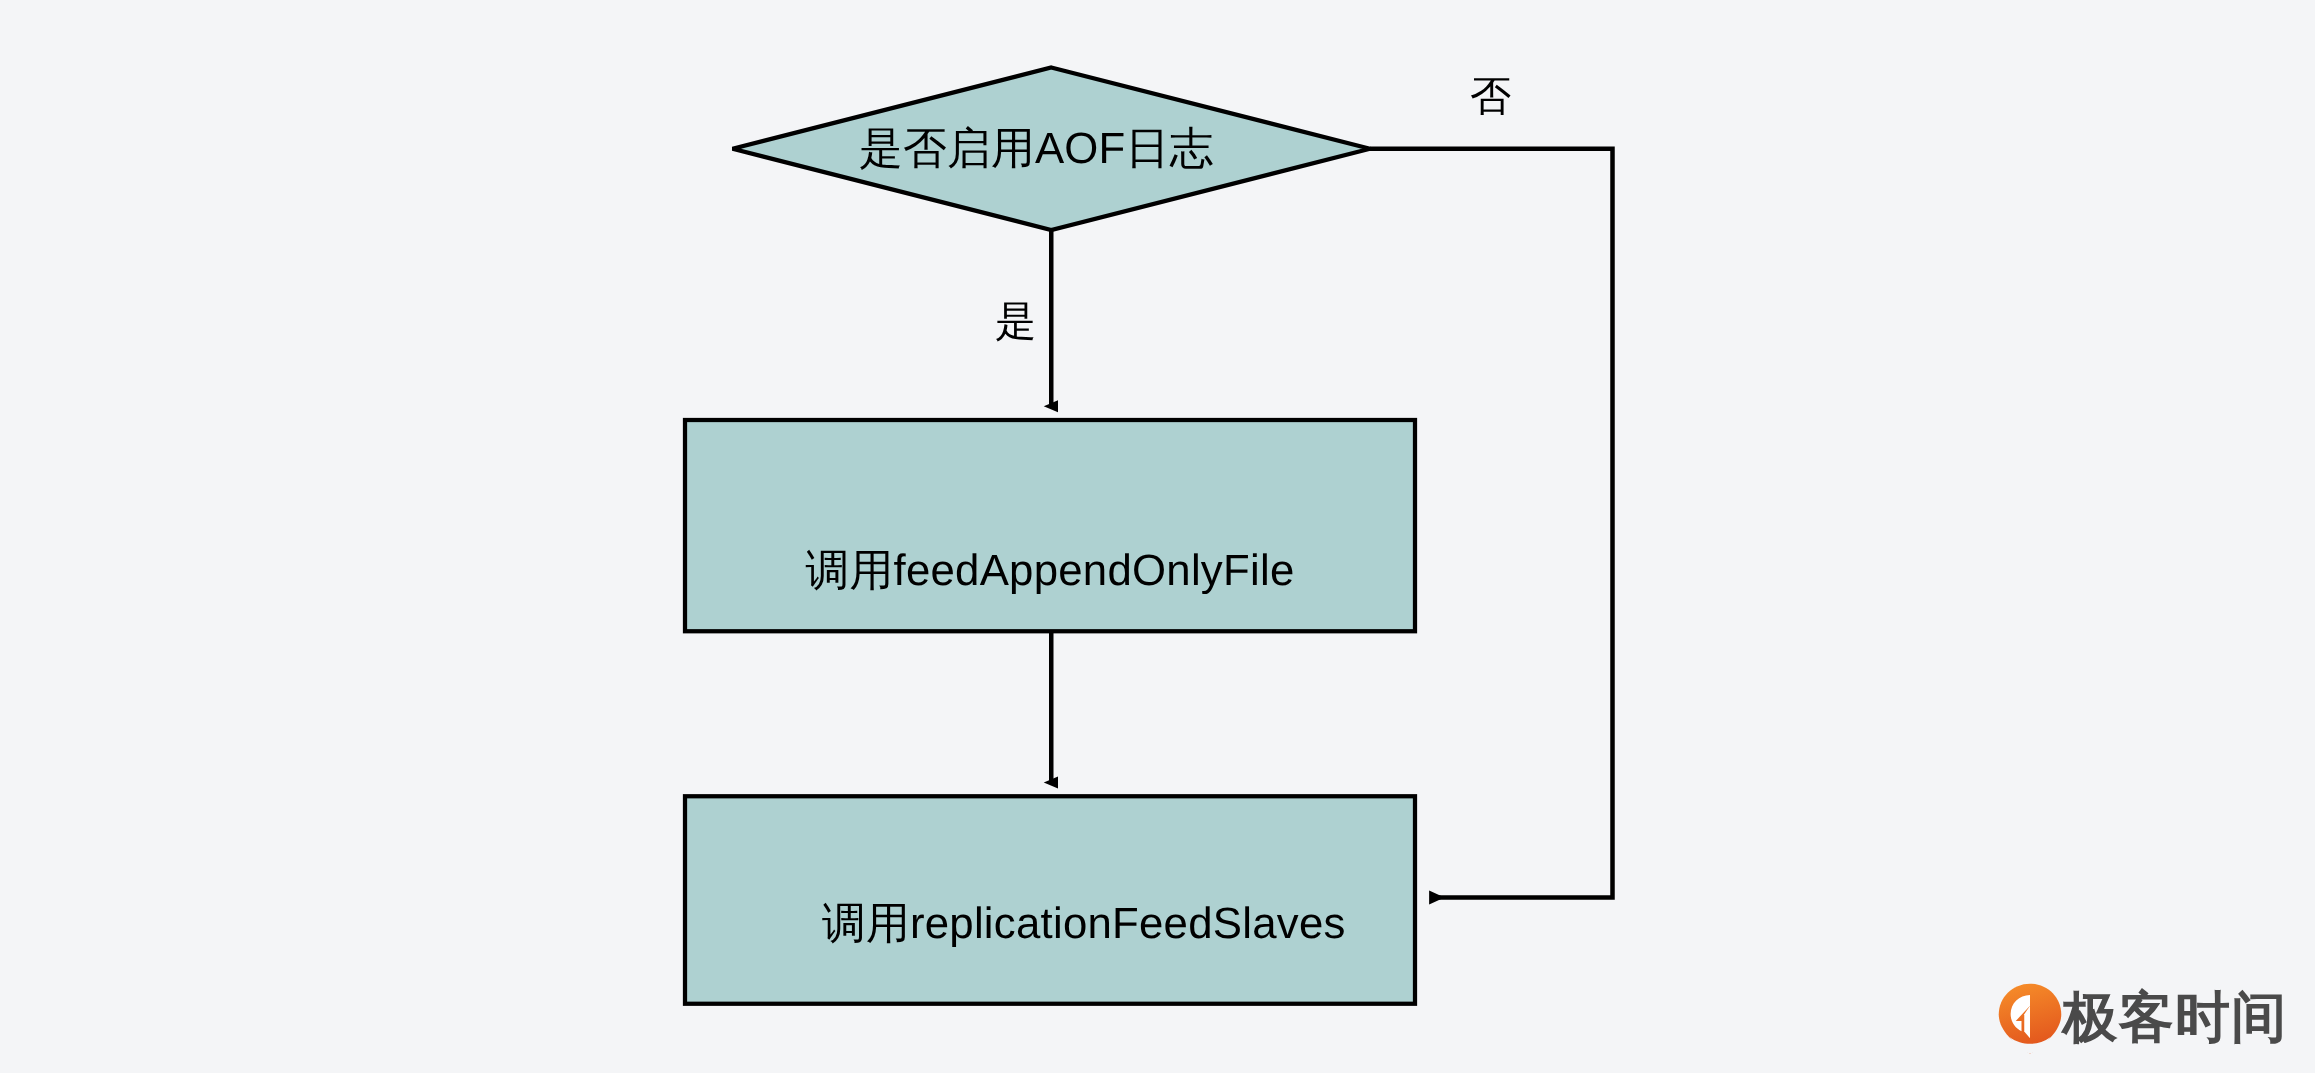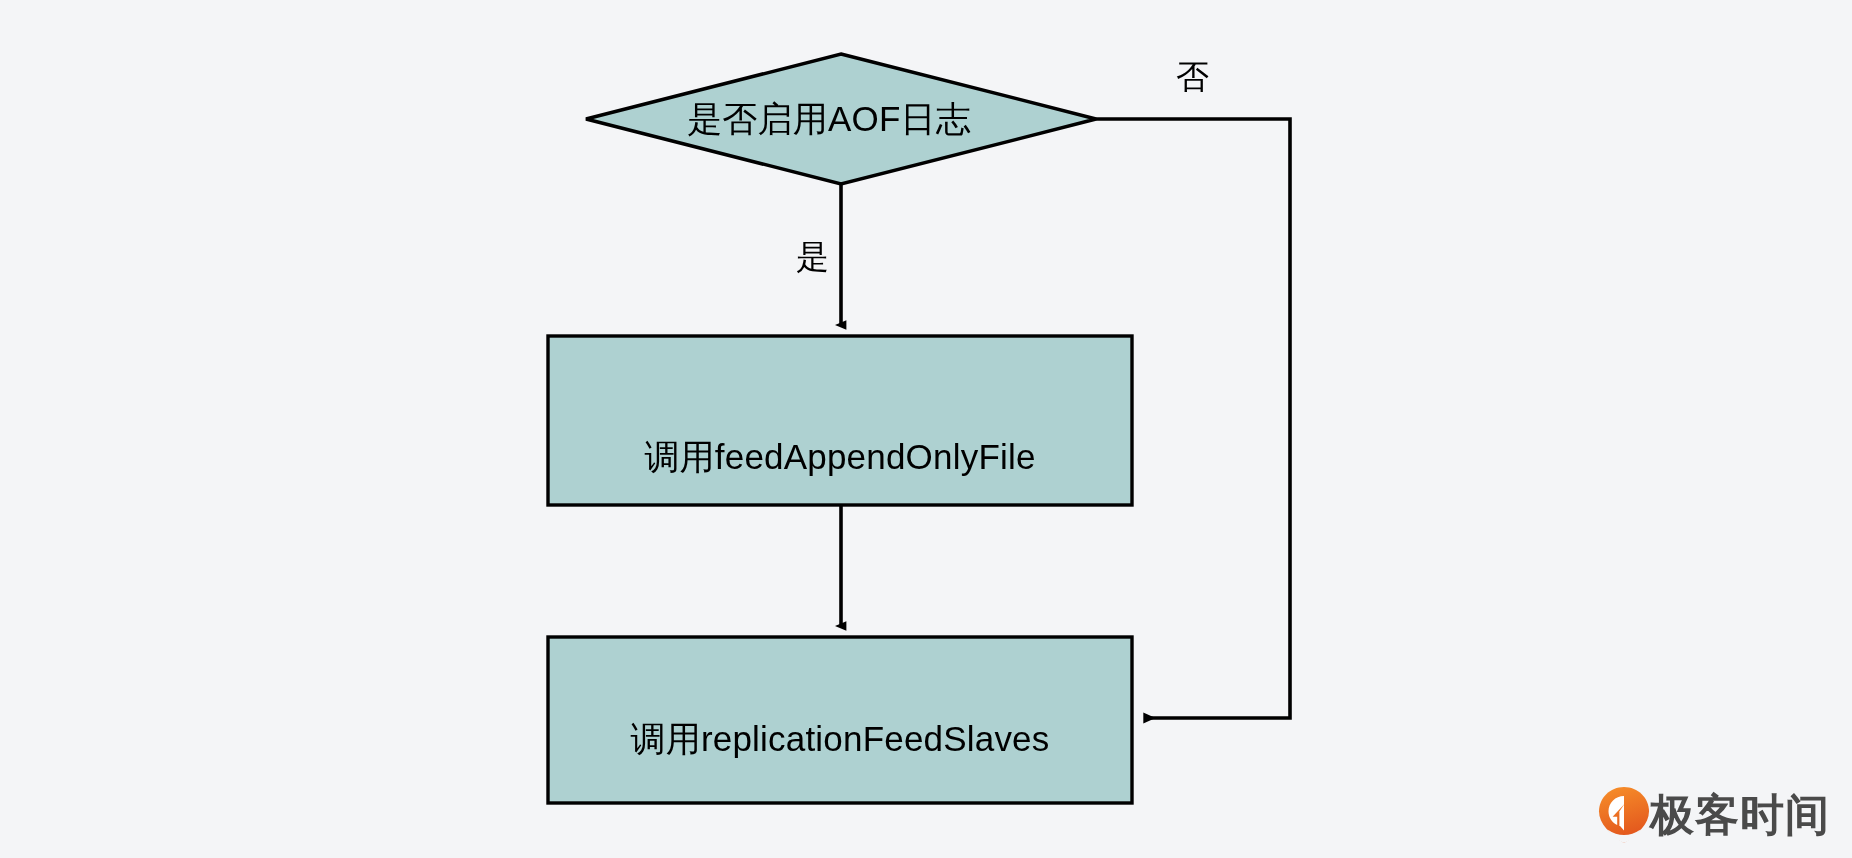--- a/index.html
+++ b/index.html
@@ -61,21 +61,21 @@
   
   #process1-label {
     left: 548px;
     top: 336px;
     width: 584px;
     height: 169px;
     margin-top: 36px;
   }
   
   #process2-label {
-    left: 548px;
+    left: 575px;
     top: 637px;
     width: 584px;
     height: 204px;
   }
   #label-no  { left: 1176px; top: 60px; }
   #label-yes { left: 796px;  top: 240px; }
 
   
   #brand {
     position: absolute;

